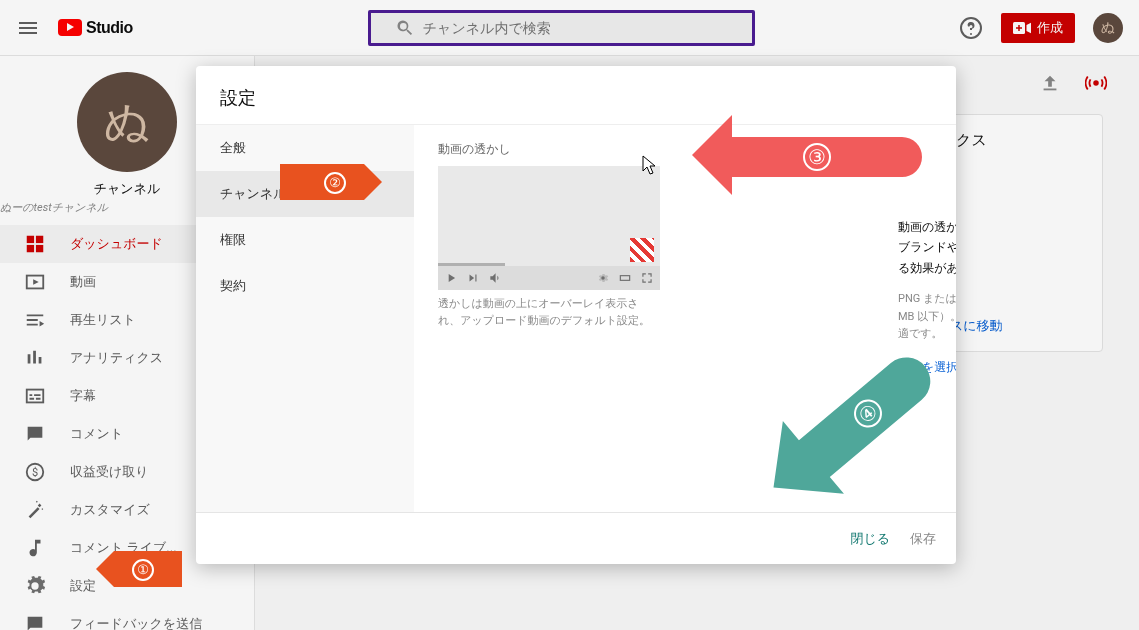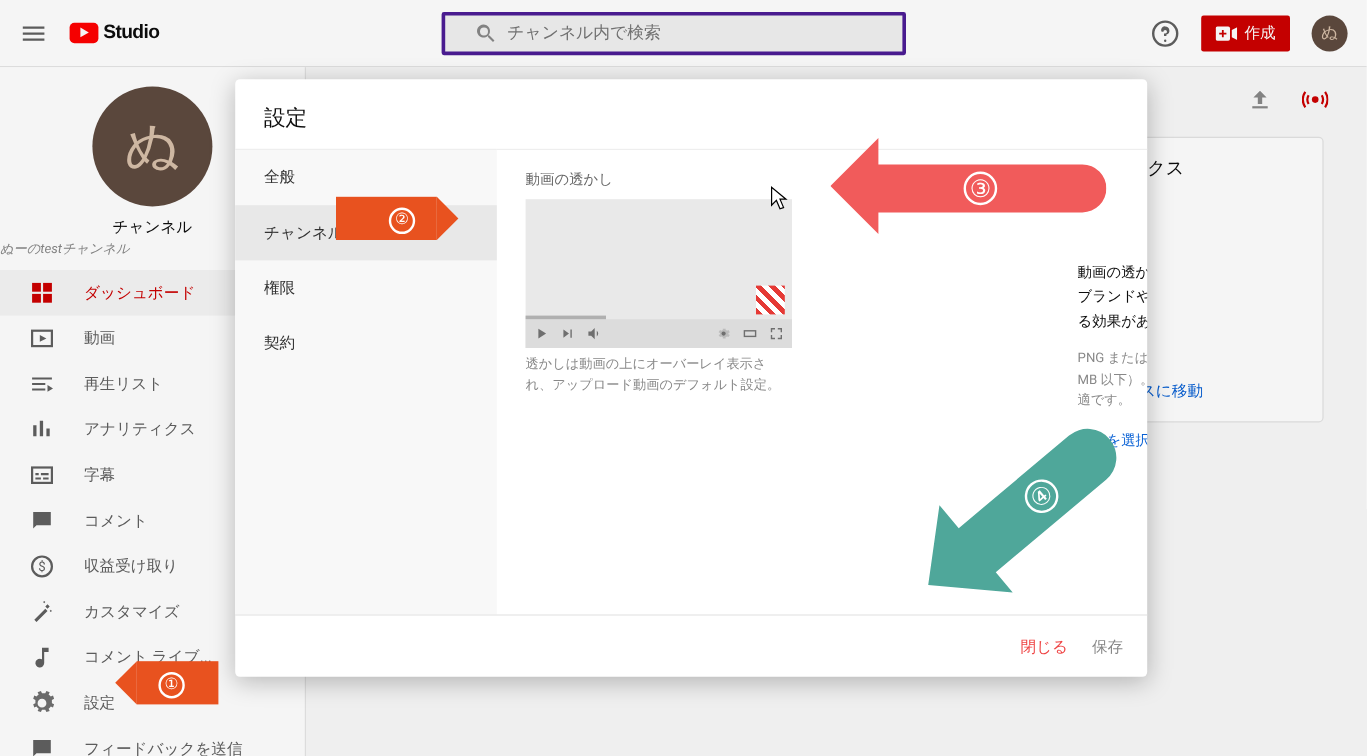--- a/index.html
+++ b/index.html
@@ -60,21 +60,21 @@
 .player-bar svg { width: 14px; height: 14px; color: #6f6f6f; }
 .player-bar .right { margin-left: auto; display: flex; gap: 8px; }
 .player-bar .seek { position: absolute; left: 0; top: -3px; height: 3px; width: 30%; background: #b0b0b0; }
 .wm { position: absolute; right: 6px; bottom: 28px; width: 24px; height: 24px; background: repeating-linear-gradient(45deg,#e53935 0 4px,#fff 4px 8px); }
 .caption { width: 222px; font-size: 11px; color: #888; margin-top: 6px; line-height: 1.5; }
 .desc { font-size: 12px; line-height: 1.7; }
 .hint { font-size: 11px; color: #888; margin-top: 12px; line-height: 1.6; }
 .select-link { color: #065fd4; font-size: 12px; margin-top: 16px; display: inline-block; }
 .dlg-right-col { position: absolute; left: 484px; top: 92px; width: 232px; }
 .dialog-footer { height: 52px; border-top: 1px solid #e5e5e5; display: flex; align-items: center; justify-content: flex-end; gap: 20px; padding: 0 20px; font-size: 13px; }
-.dialog-footer .close { color: #ef4444; cursor: pointer; }
+.dialog-footer .close { color: #0f766e; cursor: pointer; }
 .dialog-footer .save { color: #888; }
 
 
 .tag { position: absolute; height: 36px; display: flex; align-items: center; color: #fff; font-size: 16px; font-weight: 500; z-index: 50; }
 .tag .chev { width: 0; height: 0; border-top: 18px solid transparent; border-bottom: 18px solid transparent; }
 .tag1 { left: 96px; top: 551px; }
 .tag1 .body { background: #e8521f; padding: 0 28px 0 18px; line-height: 36px; }
 .tag1 .chev { border-right: 18px solid #e8521f; }
 .tag2 { left: 280px; top: 164px; }
 .tag2 .body { background: #e8521f; padding: 0 18px 0 44px; line-height: 36px; }

